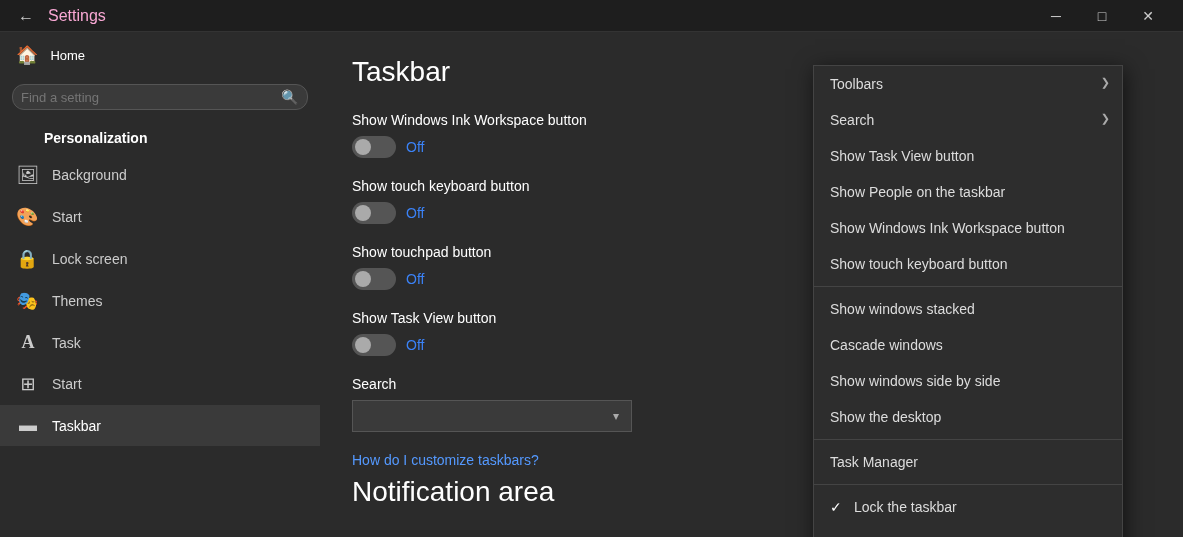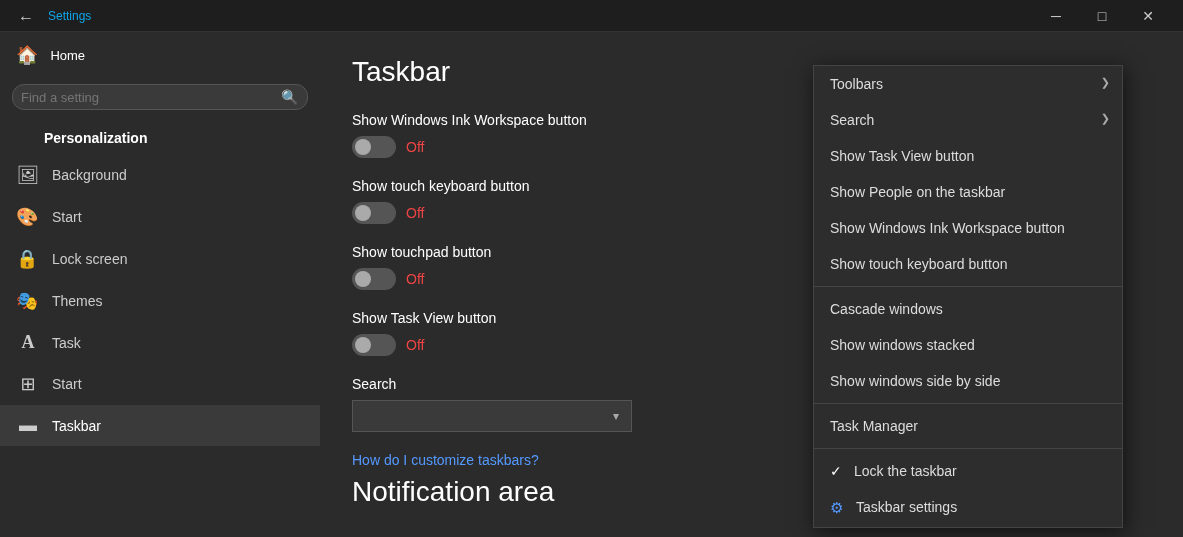--- a/index.html
+++ b/index.html
@@ -24,22 +24,22 @@
       flex-shrink: 0;
       border-bottom: 1px solid #333;
     }
     .title-bar-left {
       display: flex;
       align-items: center;
       gap: 8px;
       flex: 1;
     }
     .title-bar-title {
-      font-size: 12px;
-      color: #0ea5e9;
+      font-size: 16px;
+      color: #f9a8d4;
     }
     .title-bar-controls {
       display: flex;
       gap: 0;
     }
     .title-bar-btn {
       width: 46px;
       height: 32px;
       display: flex;
       align-items: center;
@@ -173,21 +173,21 @@
       width: 16px;
       height: 16px;
       background: #aaa;
       border-radius: 50%;
       top: 3px;
       left: 3px;
       transition: left 0.2s;
     }
     .toggle-text {
       font-size: 14px;
-      color: #ef4444;
+      color: #3b82f6;
     }
 
     .search-dropdown {
       display: flex;
       align-items: center;
       width: 280px;
       background: #3a3a3a;
       border: 1px solid #555;
       padding: 8px 12px;
       cursor: pointer;
@@ -380,27 +380,30 @@
     <span>Show People on the taskbar</span>
   </div>
   <div class="context-menu-item">
     <span>Show Windows Ink Workspace button</span>
   </div>
   <div class="context-menu-item">
     <span>Show touch keyboard button</span>
   </div>
   <div class="context-menu-separator"></div>
   <div class="context-menu-item">
+    <span>Show windows stacked</span>
+  </div>
+  <div class="context-menu-item">
     <span>Cascade windows</span>
   </div>
   <div class="context-menu-item">
-    <span>Show windows stacked</span>
-  </div>
-  <div class="context-menu-item">
     <span>Show windows side by side</span>
+  </div>
+  <div class="context-menu-item">
+    <span>Show the desktop</span>
   </div>
   <div class="context-menu-separator"></div>
   <div class="context-menu-item">
     <span>Task Manager</span>
   </div>
   <div class="context-menu-separator"></div>
   <div class="context-menu-item">
     <span class="check-icon">✓</span>
     <span>Lock the taskbar</span>
   </div>

